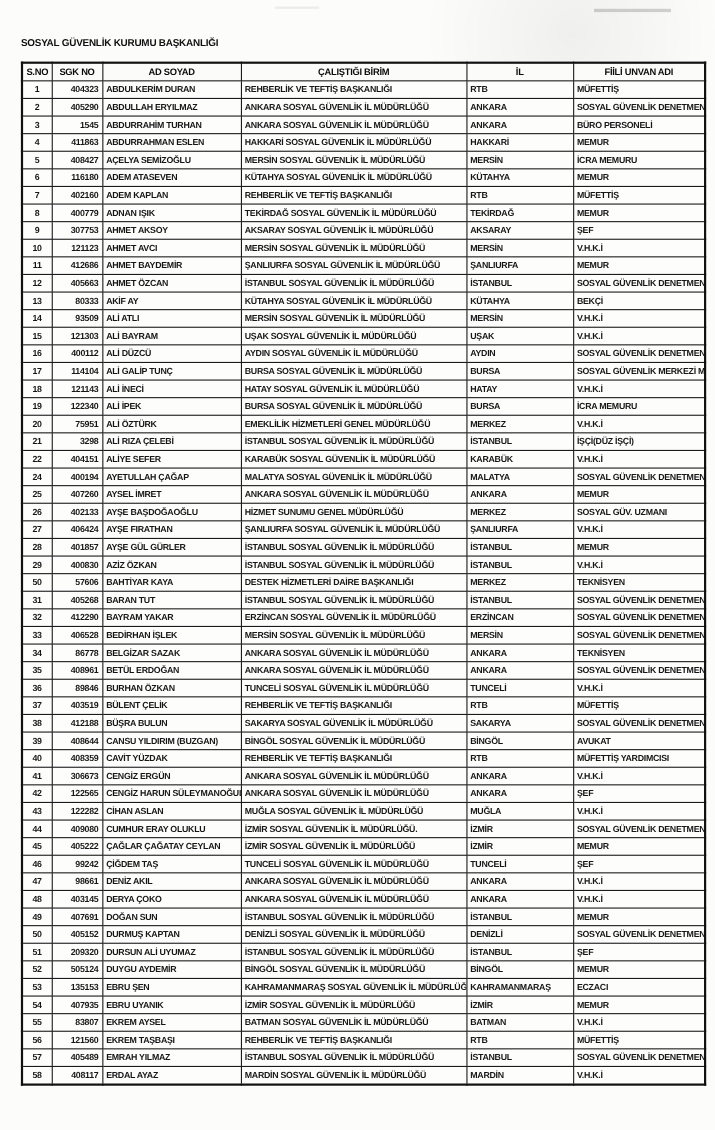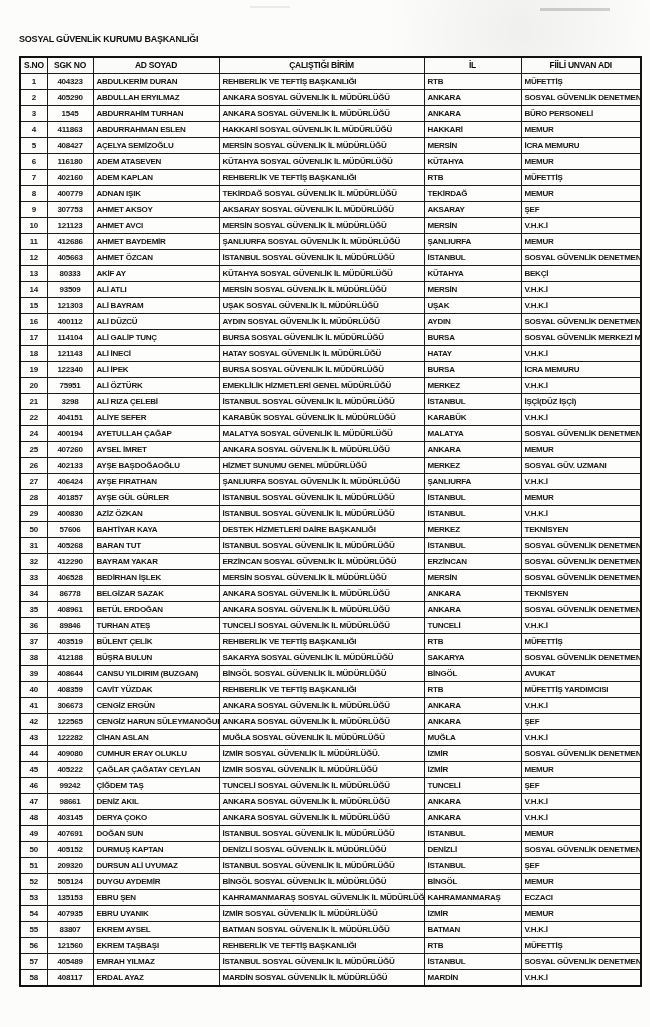--- a/index.html
+++ b/index.html
@@ -50,21 +50,21 @@
     color:#161616;
   }
   table.roster{border:2px solid #111;}
   table.roster th{
     text-align:center;
     font-size:8.5px;
     color:#0c0c0c;
     background:#fbfbf9;
   }
   td.cell-sno{text-align:center;}
-  td.cell-sgk{text-align:center;margin-top:17px;}
+  td.cell-sgk{text-align:right;margin-top:17px;}
   td.cell-name, td.cell-unit, td.cell-il, td.cell-title{text-align:left;}
   
   .smudge{position:absolute;background:rgba(20,20,20,0.18);pointer-events:none;}
   .smudge.s1{left:540px;top:8px;width:70px;height:3px;}
   .smudge.s2{left:250px;top:6px;width:40px;height:2px;opacity:.4;}
 </style>
 </head>
 <body>
 
 <div class="page">
@@ -361,21 +361,21 @@
           <td class="cell-sno">35</td>
           <td class="cell-sgk">408961</td>
           <td class="cell-name">BETÜL ERDOĞAN</td>
           <td class="cell-unit">ANKARA SOSYAL GÜVENLİK İL MÜDÜRLÜĞÜ</td>
           <td class="cell-il">ANKARA</td>
           <td class="cell-title">SOSYAL GÜVENLİK DENETMEN YRD.</td>
         </tr>
         <tr>
           <td class="cell-sno">36</td>
           <td class="cell-sgk">89846</td>
-          <td class="cell-name">TURHAN ATEŞ</td>
+          <td class="cell-name">BURHAN ÖZKAN</td>
           <td class="cell-unit">TUNCELİ SOSYAL GÜVENLİK İL MÜDÜRLÜĞÜ</td>
           <td class="cell-il">TUNCELİ</td>
           <td class="cell-title">V.H.K.İ</td>
         </tr>
         <tr>
           <td class="cell-sno">37</td>
           <td class="cell-sgk">403519</td>
           <td class="cell-name">BÜLENT ÇELİK</td>
           <td class="cell-unit">REHBERLİK VE TEFTİŞ BAŞKANLIĞI</td>
           <td class="cell-il">RTB</td>

